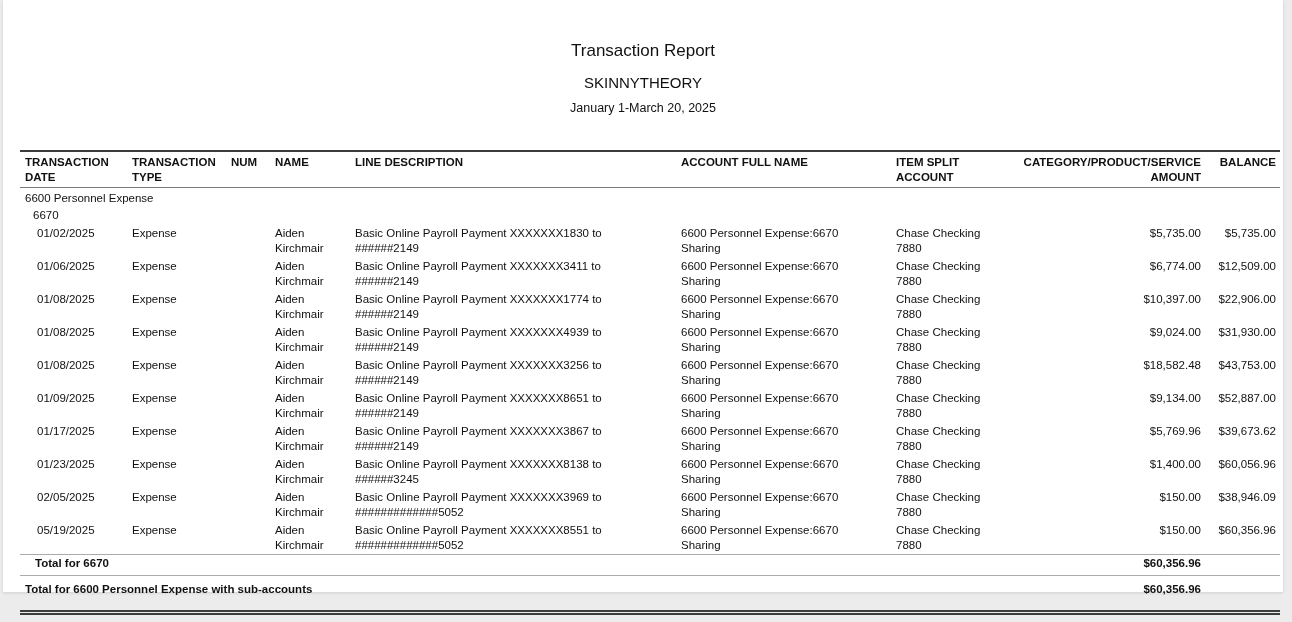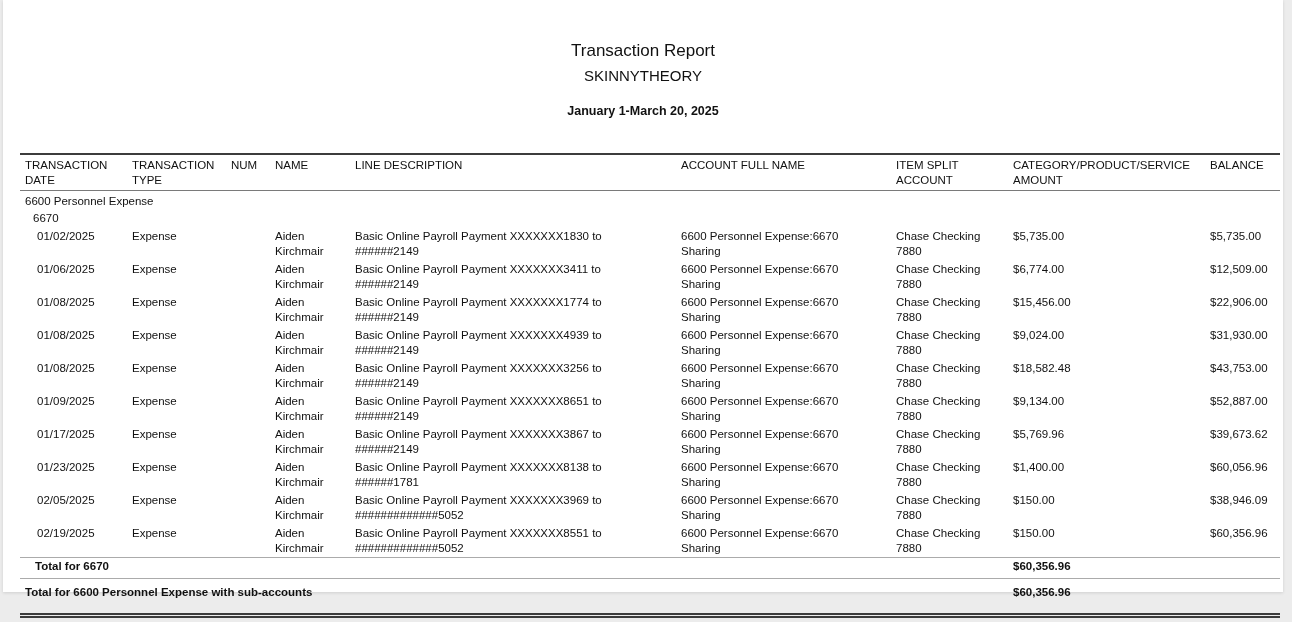--- a/index.html
+++ b/index.html
@@ -12,41 +12,41 @@
   .viewport { width: 1286px; height: 622px; overflow: hidden; }
   .page {
     background: #ffffff;
     width: 1280px;
     height: 592px;
     margin: 0 auto;
     box-shadow: 0 1px 3px rgba(0,0,0,0.12);
   }
   .report-header { text-align: center; padding-top: 41px; }
   .report-title { font-size: 17px; line-height: 20px; font-weight: 400; }
-  .company-name { font-size: 15px; line-height: 18px; font-weight: 400; margin-top: 6px; }
-  .report-period { font-size: 12.5px; line-height: 15px; font-weight: 700; margin-top: 19px; }
+  .company-name { font-size: 15px; line-height: 18px; font-weight: 400; margin-top: 13px; }
+  .report-period { font-size: 12.5px; line-height: 15px; font-weight: 400; margin-top: 9px; }
 
   table.report {
     border-collapse: collapse;
     table-layout: fixed;
     margin: 34px 15px 0 17px;
     width: 1260px;
     font-size: 11.5px;
     line-height: 14.5px;
   }
   thead tr { border-top: 2px solid #3c3c3c; border-bottom: 1px solid #7a7a7a; }
   th {
-    font-weight: 400;
+    font-weight: 700;
     text-align: left;
     vertical-align: top;
     padding: 3px 4px 3px 5px;
   }
   th.num-col { padding-left: 0; }
   td { vertical-align: top; padding: 1px 4px 1px 5px; }
-  .right { }
+  .right { text-align: right; }
   .section-cell { padding: 3px 4px 1px 5px; margin-top: 8px; }
   .subsection-cell { padding: 1px 4px 2px 13px; }
   tr.data-row td { padding-top: 2px; padding-bottom: 2px; }
   tr.data-row td.date-cell { padding-left: 17px; }
   td.desc-cell { padding-right: 28px; }
   td.account-cell { padding-right: 22px; }
   tr.total-row { font-weight: 700; }
   tr.total-row td { padding-bottom: 4px; }
   tr.total-sub { border-top: 1px solid #ababab; border-bottom: 1px solid #ababab; }
   tr.total-section { border-bottom: 5px double #3c3c3c; }
@@ -122,21 +122,21 @@
     <td class="right">$12,509.00</td>
   </tr>
           <tr class="data-row">
     <td class="date-cell">01/08/2025</td>
     <td>Expense</td>
     <td></td>
     <td>Aiden Kirchmair</td>
     <td class="desc-cell">Basic Online Payroll Payment XXXXXXX1774 to ######2149</td>
     <td class="account-cell">6600 Personnel Expense:6670 Sharing</td>
     <td>Chase Checking 7880</td>
-    <td class="right">$15,456.00</td>
+    <td class="right">$10,397.00</td>
     <td class="right">$22,906.00</td>
   </tr>
           <tr class="data-row">
     <td class="date-cell">01/08/2025</td>
     <td>Expense</td>
     <td></td>
     <td>Aiden Kirchmair</td>
     <td class="desc-cell">Basic Online Payroll Payment XXXXXXX4939 to ######2149</td>
     <td class="account-cell">6600 Personnel Expense:6670 Sharing</td>
     <td>Chase Checking 7880</td>
@@ -174,39 +174,39 @@
     <td class="account-cell">6600 Personnel Expense:6670 Sharing</td>
     <td>Chase Checking 7880</td>
     <td class="right">$5,769.96</td>
     <td class="right">$39,673.62</td>
   </tr>
           <tr class="data-row">
     <td class="date-cell">01/23/2025</td>
     <td>Expense</td>
     <td></td>
     <td>Aiden Kirchmair</td>
-    <td class="desc-cell">Basic Online Payroll Payment XXXXXXX8138 to ######1781</td>
+    <td class="desc-cell">Basic Online Payroll Payment XXXXXXX8138 to ######3245</td>
     <td class="account-cell">6600 Personnel Expense:6670 Sharing</td>
     <td>Chase Checking 7880</td>
     <td class="right">$1,400.00</td>
     <td class="right">$60,056.96</td>
   </tr>
           <tr class="data-row">
     <td class="date-cell">02/05/2025</td>
     <td>Expense</td>
     <td></td>
     <td>Aiden Kirchmair</td>
     <td class="desc-cell">Basic Online Payroll Payment XXXXXXX3969 to #############5052</td>
     <td class="account-cell">6600 Personnel Expense:6670 Sharing</td>
     <td>Chase Checking 7880</td>
     <td class="right">$150.00</td>
     <td class="right">$38,946.09</td>
   </tr>
           <tr class="data-row">
-    <td class="date-cell">02/19/2025</td>
+    <td class="date-cell">05/19/2025</td>
     <td>Expense</td>
     <td></td>
     <td>Aiden Kirchmair</td>
     <td class="desc-cell">Basic Online Payroll Payment XXXXXXX8551 to #############5052</td>
     <td class="account-cell">6600 Personnel Expense:6670 Sharing</td>
     <td>Chase Checking 7880</td>
     <td class="right">$150.00</td>
     <td class="right">$60,356.96</td>
   </tr>
         </tbody>

